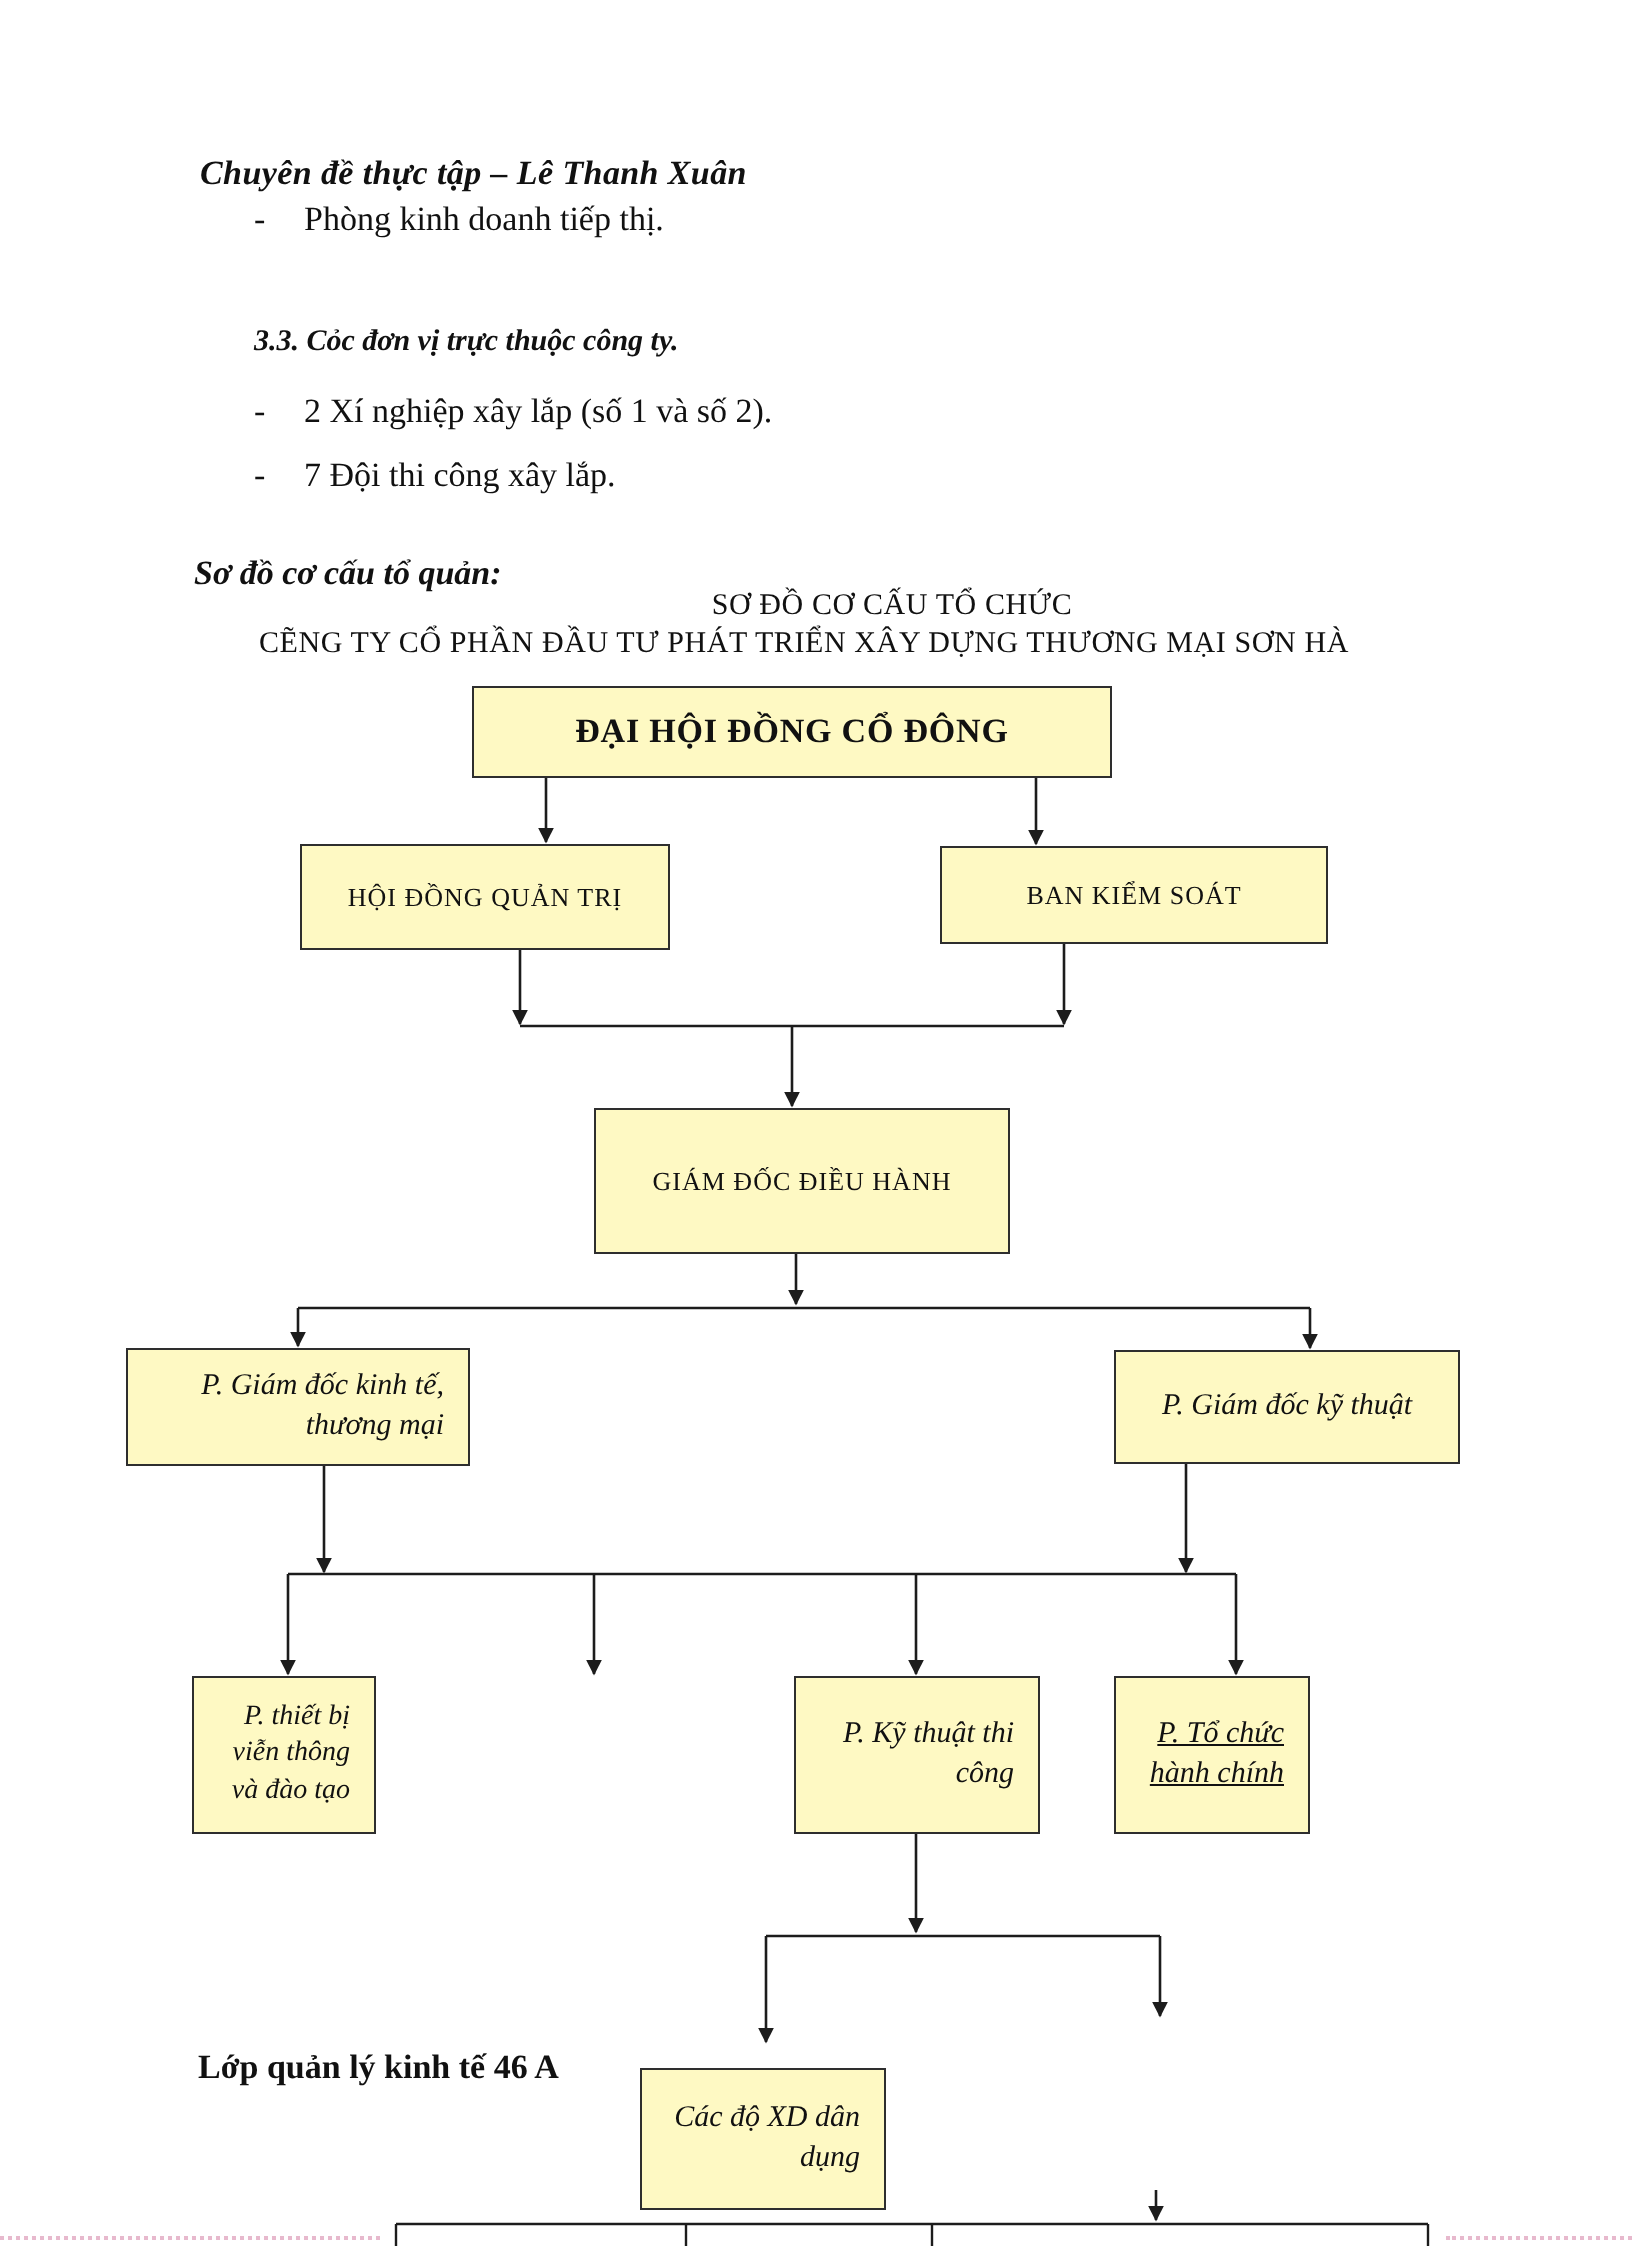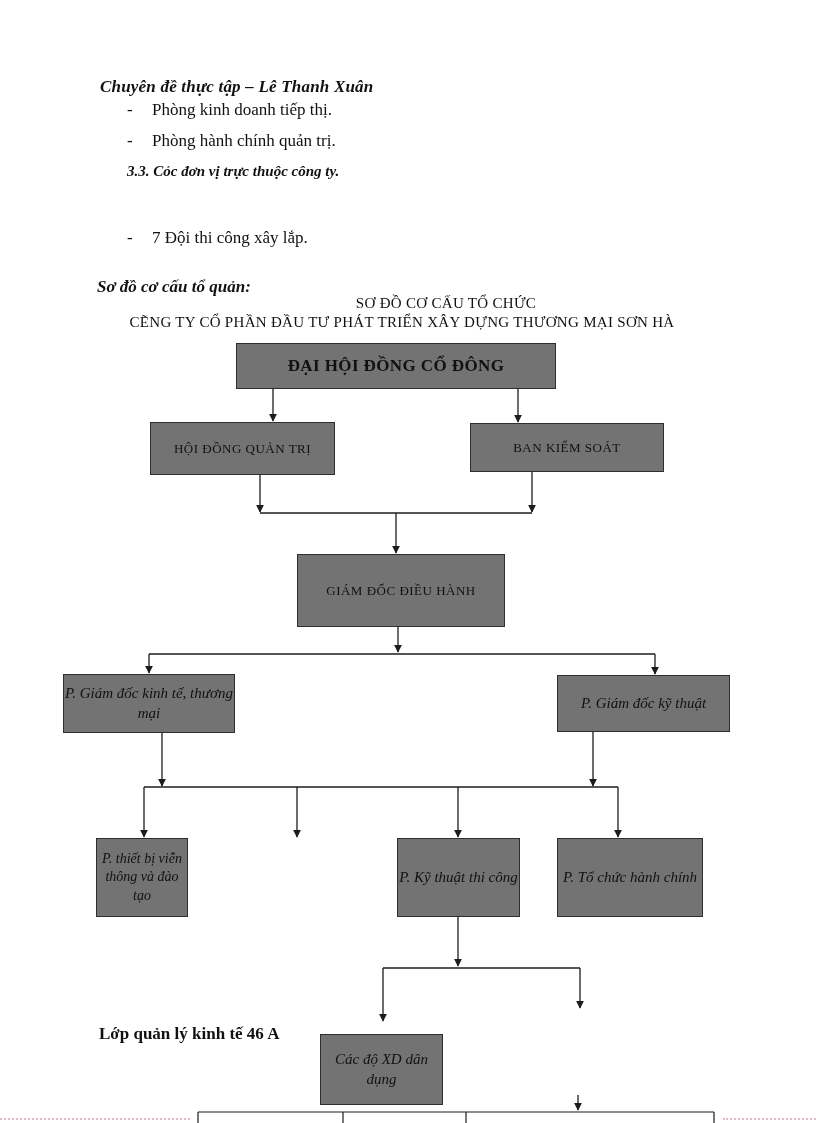--- a/index.html
+++ b/index.html
@@ -13,44 +13,44 @@
   }
   .abs{position:absolute;}
   .hdr{font-size:17px;font-weight:bold;font-style:italic;letter-spacing:.2px;}
   .body-line{font-size:17px;white-space:nowrap;}
   .dash{display:inline-block;width:25px;}
   .sec-head{font-size:15px;font-weight:bold;font-style:italic;}
   .caption{font-size:17px;font-weight:bold;font-style:italic;}
   .chart-title{left:0;width:804px;text-align:center;font-size:15px;letter-spacing:.3px;white-space:nowrap;}
   .node{
     position:absolute;box-sizing:border-box;
-    border:1px solid #2e2e2e;background:#737373;
+    border:1px solid #2e2e2e;background:#fef9c3;
     display:flex;align-items:center;justify-content:center;
-    text-align:center;line-height:1.32;padding:2px 0;
+    text-align:right;line-height:1.32;padding:2px 12px;
   }
   .n-caps{font-size:13px;letter-spacing:.5px;}
   .n-top{font-size:17px;font-weight:bold;letter-spacing:.4px;}
   .n-it{font-style:italic;font-size:15px;}
   .n-it-sm{font-style:italic;font-size:14px;}
   .footer-note{font-size:17px;font-weight:bold;white-space:nowrap;}
   .pink-dotted{border-top:2px dotted #e7b9cd;height:0;}
   svg.connectors{position:absolute;left:0;top:0;}
 </style>
 </head>
 <body>
 
 <div class="page">
 
   <div class="abs hdr" style="left:100px;top:77px;">Chuyên đề thực tập – Lê Thanh Xuân</div>
 
   <div class="abs body-line" style="left:127px;top:100px;"><span class="dash">-</span><span>Phòng kinh  doanh tiếp thị.</span></div>
-  <div class="abs body-line" style="left:127px;top:131px;"><span class="dash">-</span><span>Phòng hành chính quản trị.</span></div>
 
   <div class="abs sec-head" style="left:127px;top:163px;">3.3. Cỏc đơn vị trực thuộc công ty.</div>
 
+  <div class="abs body-line" style="left:127px;top:196px;"><span class="dash">-</span><span>2 Xí nghiệp  xây lắp (số 1  và  số 2).</span></div>
   <div class="abs body-line" style="left:127px;top:228px;"><span class="dash">-</span><span>7 Đội thi  công xây lắp.</span></div>
 
   <div class="abs caption" style="left:97px;top:277px;">Sơ đồ cơ cấu tổ quản:</div>
 
   <div class="abs chart-title" style="top:295px;padding-left:44px;">SƠ ĐỒ CƠ CẤU TỔ CHỨC</div>
   <div class="abs chart-title" style="top:314px;">CẼNG TY CỔ PHẦN ĐẦU TƯ PHÁT TRIỂN XÂY DỰNG THƯƠNG MẠI SƠN HÀ</div>
 
   <svg class="connectors" width="816" height="1123" viewBox="0 0 816 1123">
     <defs>
       <marker id="arr" markerWidth="9" markerHeight="8" refX="7.2" refY="4" orient="auto" markerUnits="userSpaceOnUse">
@@ -106,21 +106,21 @@
 
   <div class="node n-it" style="left:63px;top:674px;width:172px;height:59px;">P. Giám đốc kinh tế, thương mại</div>
 
   <div class="node n-it" style="left:557px;top:675px;width:173px;height:57px;">P. Giám đốc kỹ thuật</div>
 
   <div class="node n-it-sm" style="left:96px;top:838px;width:92px;height:79px;">P. thiết bị viễn thông và đào tạo</div>
 
 
   <div class="node n-it" style="left:397px;top:838px;width:123px;height:79px;">P. Kỹ thuật thi công</div>
 
-  <div class="node n-it" style="left:557px;top:838px;width:146px;height:79px;">P. Tổ chức hành chính</div>
+  <div class="node n-it" style="left:557px;top:838px;width:98px;height:79px;text-decoration:underline;">P. Tổ chức hành chính</div>
 
   <div class="node n-it" style="left:320px;top:1022px;width:123px;height:71px;margin-top:12px;">Các độ XD dân dụng</div>
 
 
   <div class="abs footer-note" style="left:99px;top:1024px;">Lớp quản lý kinh tế 46 A</div>
 
   <div class="abs pink-dotted" style="left:0;top:1118px;width:190px;"></div>
   <div class="abs pink-dotted" style="left:723px;top:1118px;width:93px;"></div>
 
 </div>

